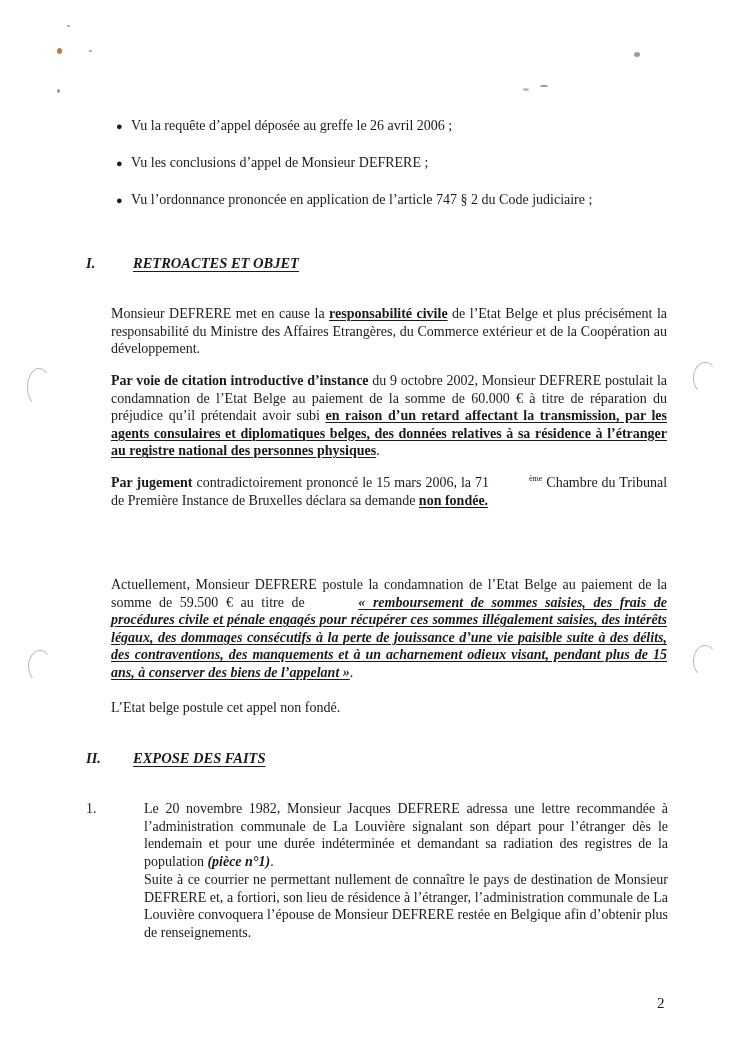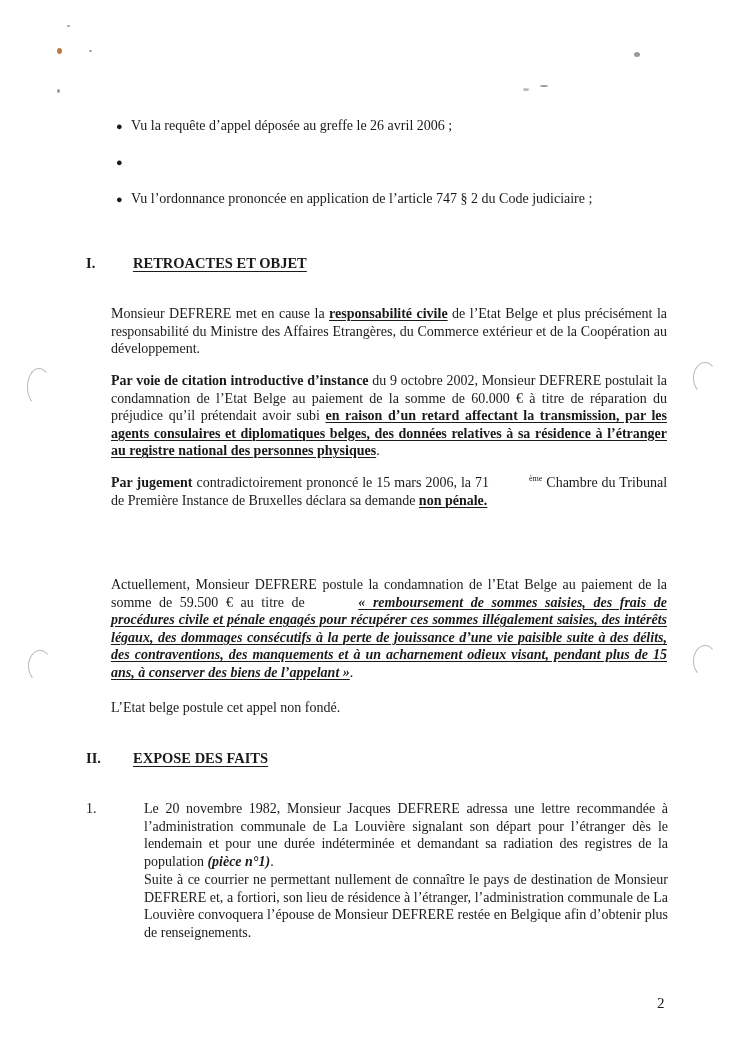--- a/index.html
+++ b/index.html
@@ -4,21 +4,21 @@
 <style>
   html, body { margin: 0; padding: 0; }
   body {
     width: 755px; height: 1040px; background: #ffffff; position: relative; overflow: hidden;
     font-family: "Liberation Serif", "DejaVu Serif", serif; color: #1a1a1a;
   }
   .page { position: absolute; left: 0; top: 0; width: 755px; height: 1040px; }
   .bullets { position: absolute; left: 116px; top: 117px; width: 560px; }
   .bullet { display: flex; align-items: baseline; font-size: 14px; line-height: 17px; margin-bottom: 19px; }
   .bullet .dot { width: 15px; font-size: 11px; }
-  .heading { position: absolute; left: 86px; font-weight: bold; font-size: 14.5px; text-decoration: underline; text-decoration-thickness: 1px; text-underline-offset: 3px; white-space: pre; }
+  .heading { position: absolute; left: 86px; font-weight: bold; font-size: 14.5px; text-decoration: underline; text-decoration-thickness: 1px; text-underline-offset: 3px; white-space: pre; font-style: italic; }
   .heading .num { display: inline-block; width: 47px; }
   .para {
     position: absolute; left: 111px; width: 556px; font-size: 14px; line-height: 17.6px;
     text-align: justify; text-align-last: left;
   }
   .u { text-decoration: underline; text-decoration-thickness: 1px; text-underline-offset: 2px; font-weight: bold; }
   .b { font-weight: bold; }
   .i { font-style: italic; margin-left: 46px; }
   sup { font-size: 8px; line-height: 0; vertical-align: 6px; padding-left: 40px; }
   .small-i { font-style: italic; font-size: 14px; font-weight: bold; }
@@ -46,34 +46,35 @@
   <div class="punch" style="left:28px;top:650px;width:22px;height:30px;"></div>
   <div class="punch" style="left:693px;top:645px;width:22px;height:30px;"></div>
 
   <div class="bullets">
     <div class="bullet">
         <span class="dot">●</span>
         <span>Vu la requête d’appel déposée au greffe le 26 avril 2006 ;</span>
       </div>
     <div class="bullet">
         <span class="dot">●</span>
+        <span>Vu les conclusions d’appel de Monsieur DEFRERE ;</span>
       </div>
     <div class="bullet">
         <span class="dot">●</span>
         <span>Vu l’ordonnance prononcée en application de l’article 747 § 2 du Code judiciaire ;</span>
       </div>
   </div>
 
   <div class="heading" style="top:255px;"><span class="num">I.</span><span>RETROACTES ET OBJET</span></div>
 
   <div class="para" style="top:305px;"><span>Monsieur DEFRERE met en cause la </span><span class="u">responsabilité civile</span><span> de l’Etat Belge et plus précisément la responsabilité du Ministre des Affaires Etrangères, du Commerce extérieur et de la Coopération au développement.</span></div>
 
   <div class="para" style="top:372px;"><span class="b">Par voie de citation introductive d’instance</span><span> du 9 octobre 2002, Monsieur DEFRERE postulait la condamnation de l’Etat Belge au paiement de la somme de 60.000 € à titre de réparation du préjudice qu’il prétendait avoir subi </span><span class="u">en raison d’un retard affectant la transmission, par les agents consulaires et diplomatiques belges, des données relatives à sa résidence à l’étranger au registre national des personnes physiques</span><span>.</span></div>
 
-  <div class="para" style="top:474px;"><span class="b">Par jugement</span><span> contradictoirement prononcé le 15 mars 2006, la 71</span><sup>ème</sup><span> Chambre du Tribunal de Première Instance de Bruxelles déclara sa demande </span><span class="u">non pénale.</span></div>
+  <div class="para" style="top:474px;"><span class="b">Par jugement</span><span> contradictoirement prononcé le 15 mars 2006, la 71</span><sup>ème</sup><span> Chambre du Tribunal de Première Instance de Bruxelles déclara sa demande </span><span class="u">non fondée.</span></div>
 
 
   <div class="para" style="top:576px;"><span>Actuellement, Monsieur DEFRERE postule la condamnation de l’Etat Belge au paiement de la somme de 59.500 €  au titre de </span><span class="u i">« remboursement de sommes saisies, des frais de procédures civile et pénale engagés pour récupérer ces sommes illégalement saisies, des intérêts légaux, des dommages consécutifs à la perte de jouissance d’une vie paisible suite à des délits, des contraventions, des manquements et à un acharnement odieux visant, pendant plus de 15 ans, à conserver des biens de l’appelant »</span><span>.</span></div>
 
   <div class="para" style="top:699px;">L’Etat belge  postule cet appel non fondé.</div>
 
   <div class="heading" style="top:750px;"><span class="num">II.</span><span>EXPOSE DES FAITS</span></div>
 
   <div class="numitem" style="top:800px;">
     <span class="n">1.</span>

